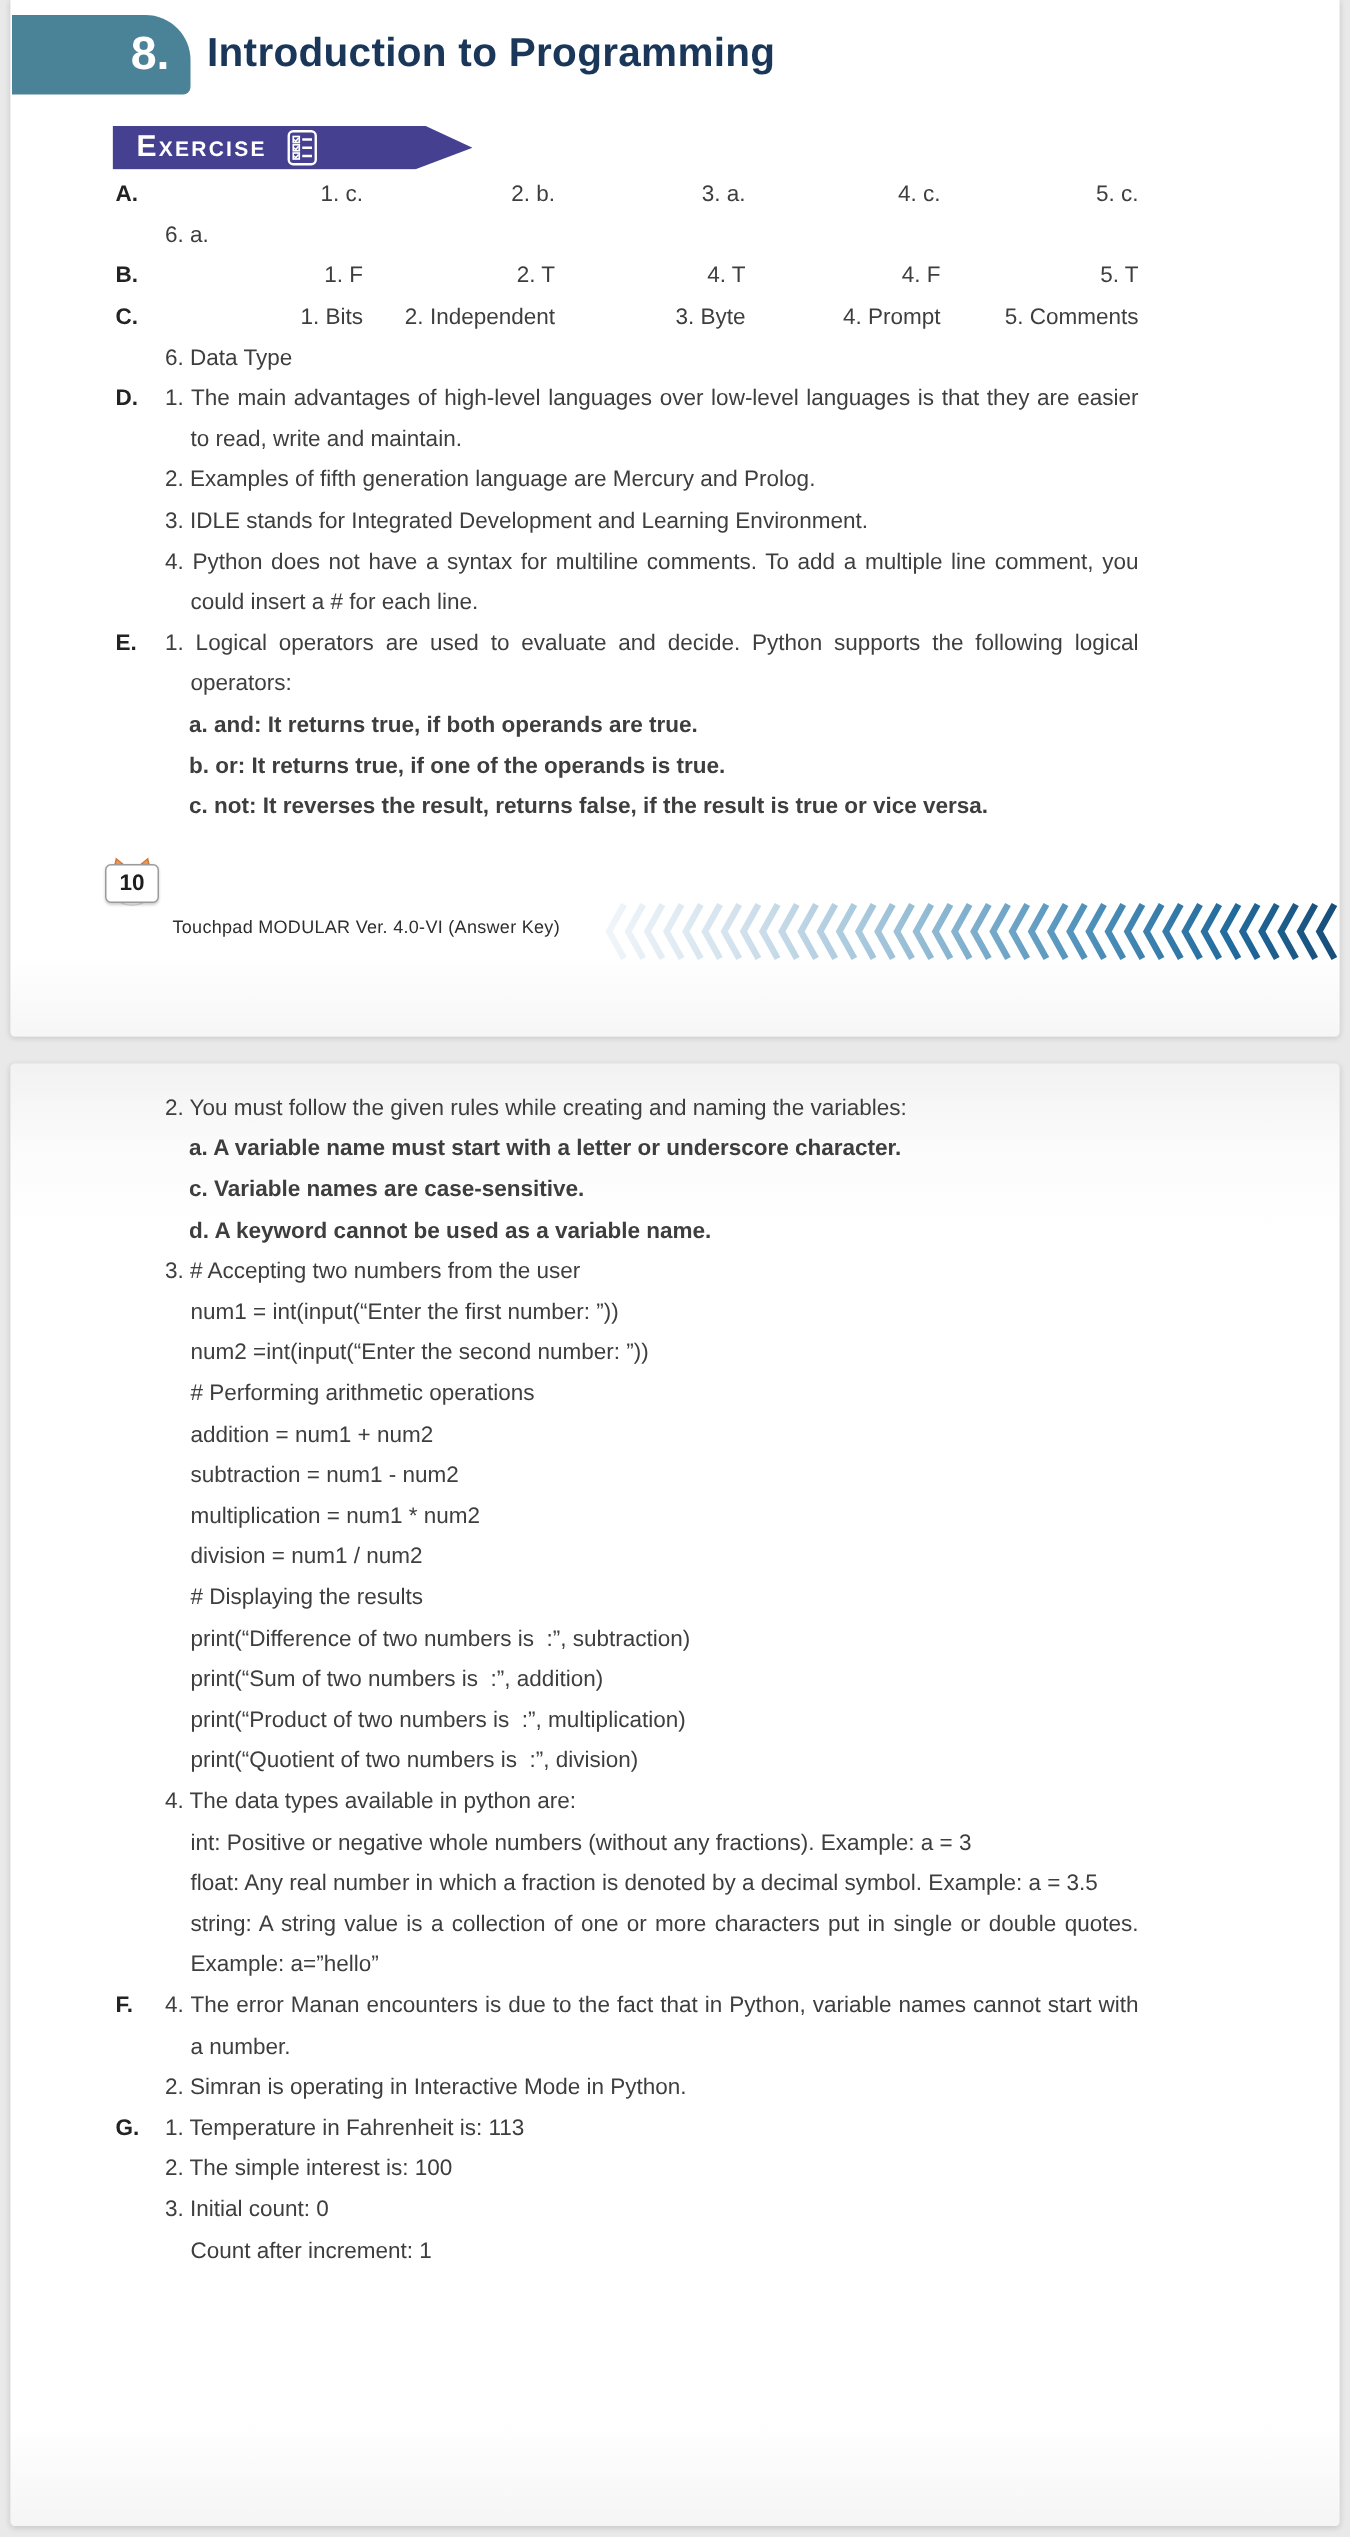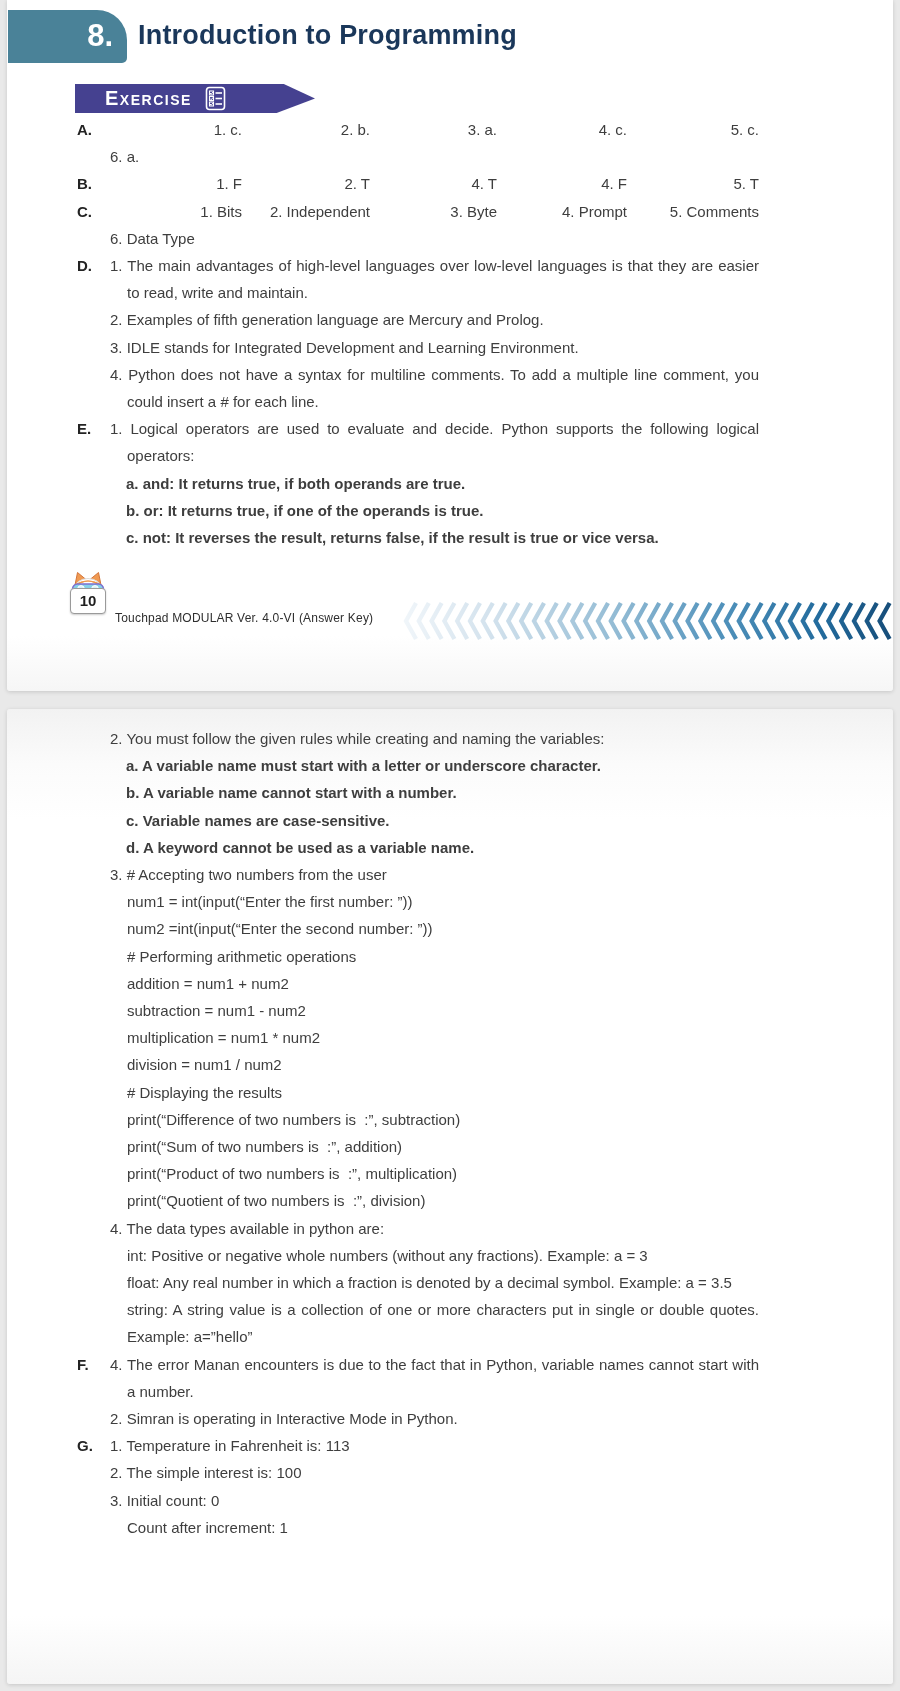--- a/index.html
+++ b/index.html
@@ -37,21 +37,21 @@
   
   .banner {
     position:absolute; left:68px; top:84px; width:240px; height:29px;
     background:#454190;
     clip-path:polygon(0 0, 87% 0, 100% 50%, 84% 100%, 0 100%);
     filter:drop-shadow(0 2px 2px rgba(40,40,90,.35));
     color:#fff; display:flex; align-items:center;
   }
   .banner .lbl {
     font-variant:small-caps; font-weight:700; font-size:20px;
-    letter-spacing:1.5px; padding-left:30px; line-height:29px;
+    letter-spacing:1.5px; padding-left:16px; line-height:29px;
   }
   .banner svg { margin-left:12px; flex:0 0 auto; }
 
   
   .content {
     position:absolute; left:103px; width:649px;
     font-size:15px; line-height:27.2px; color:#3e3e3e;
   }
   .c1 { top:116px; }
   .c2 { top:16px; }
@@ -62,21 +62,21 @@
   .item { padding-left:17px; text-indent:-17px; }
   .just { text-align:justify; }
   .sub  { margin-left:16px;font-weight:bold; }
   .blk  { margin-left:17px; }
   .code { margin-left:17px; white-space:pre-wrap; }
   .typ  { margin-left:17px; }
 
   
   .mascot { position:absolute; left:62px; top:570px; }
   .pagenum {
-    position:absolute; left:63px; top:588px; width:36px; height:26px;
+    position:absolute; left:63px; top:576px; width:36px; height:26px;
     background:#fff; border:1.5px solid #9a9a9a; border-radius:4px;
     box-shadow:0 1px 2px rgba(0,0,0,.2);
     font-weight:700; font-size:15px; color:#1e1e1e;
     text-align:center; line-height:23px;
   }
   .brand {
     position:absolute; left:108px; top:611px;
     font-size:12px; color:#2e2e2e; letter-spacing:.2px;
   }
   .chevrons { position:absolute; left:395px; top:600px; }
@@ -228,21 +228,20 @@
       <path d="M487.6 3 L477.6 21 L487.6 39" stroke="url(#chevgrad)" stroke-width="4.3" fill="none"></path>
     </svg>
 </div>
 
 <div class="page page2">
   <div class="content c2">
 
     <div class="sec">
       <p class="item">2. You must follow the given rules while creating and naming the variables:</p>
       <p class="sub">a. A variable name must start with a letter or underscore character.</p>
-      <p class="sub">b. A variable name cannot start with a number.</p>
       <p class="sub">c. Variable names are case-sensitive.</p>
       <p class="sub">d. A keyword cannot be used as a variable name.</p>
 
       <p class="item">3. # Accepting two numbers from the user</p>
       <p class="code">num1 = int(input(“Enter the first number: ”))</p>
       <p class="code">num2 =int(input(“Enter the second number: ”))</p>
       <p class="code"># Performing arithmetic operations</p>
       <p class="code">addition = num1 + num2</p>
       <p class="code">subtraction = num1 - num2</p>
       <p class="code">multiplication = num1 * num2</p>

